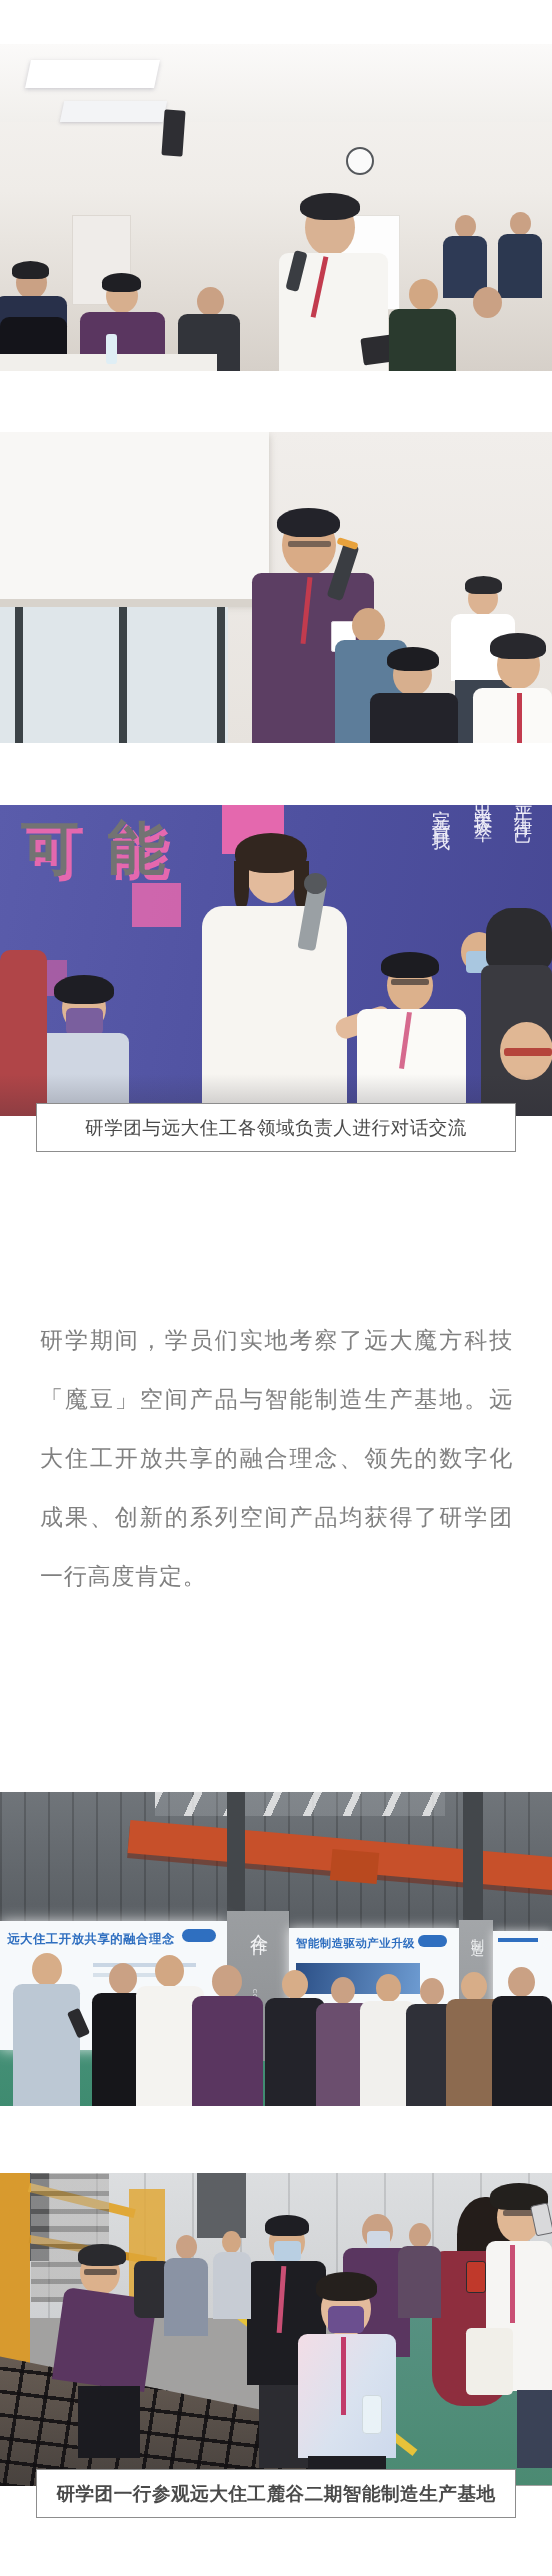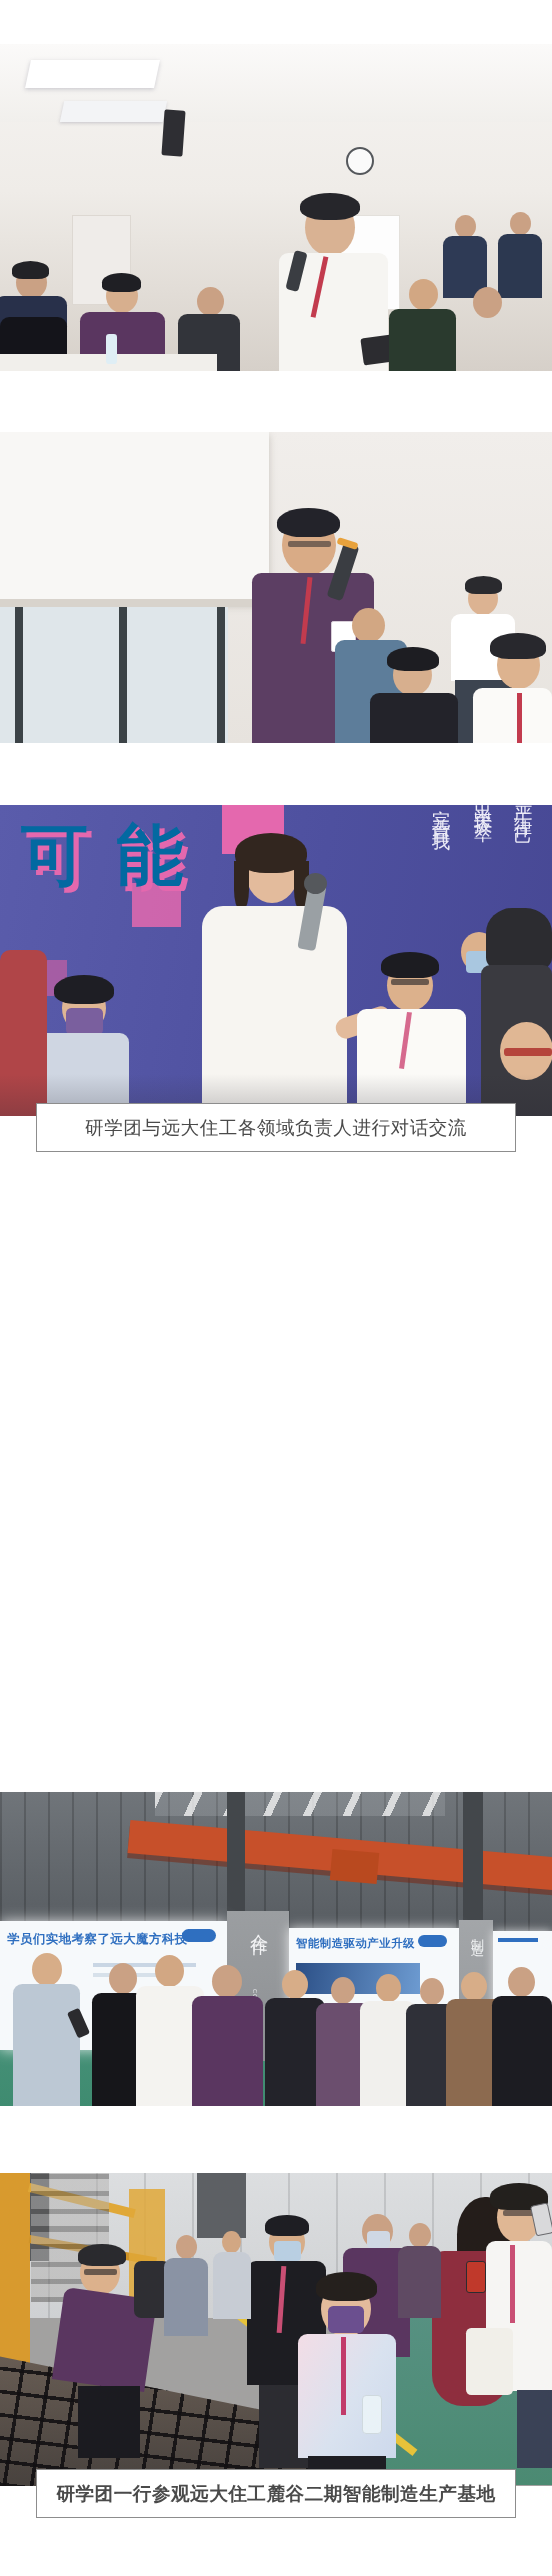--- a/index.html
+++ b/index.html
@@ -93,21 +93,21 @@
     <div class="abs" style="left:490px;top:201px;width:56px;height:26px;border-radius:50% 50% 34% 34%;background:#28282d;"></div>
     <div class="torso" style="left:473px;top:256px;width:79px;height:55px;background:#fbfaf8;"></div>
     <div class="abs" style="left:517px;top:261px;width:5.2px;height:50px;background:#c23b4e;"></div>
   </figure>
 
   <figure class="photo" style="top:805px;height:311px;margin:0;">
     <div class="abs" style="left:0;top:0;width:552px;height:311px;background:linear-gradient(100deg,#5a5cab 0%,#4e509f 55%,#474894 100%);"></div>
     <div class="abs" style="left:222px;top:0;width:62px;height:49px;background:#e468ae;"></div>
     <div class="abs" style="left:132px;top:78px;width:49px;height:44px;background:#e468ae;opacity:.85;"></div>
     <div class="abs" style="left:31px;top:155px;width:36px;height:36px;background:#d860a2;opacity:.6;"></div>
-    <div class="abs" style="left:21px;top:5.2px;font-size:67px;font-weight:bold;color:#0369a1;letter-spacing:28.4px;text-shadow:5.2px 5.2px 0 #e468ae;white-space:nowrap;">可能</div>
+    <div class="abs" style="left:21px;top:5.2px;font-size:58px;font-weight:bold;color:#737373;letter-spacing:28.4px;text-shadow:5.2px 5.2px 0 #e468ae;white-space:nowrap;">可能</div>
     <div class="vtext abs" style="left:428px;top:-10.3px;height:171px;font-size:18.6px;color:#ecebf7;letter-spacing:7.2px;">完善自我</div>
     <div class="vtext abs" style="left:470px;top:-18px;height:171px;font-size:18.6px;color:#ecebf7;letter-spacing:7.2px;">出类拔萃</div>
     <div class="vtext abs" style="left:510px;top:-14.5px;height:171px;font-size:18.6px;color:#ecebf7;letter-spacing:7.2px;">严于律己</div>
 
     <div class="head" style="left:246px;top:39px;width:52px;height:59px;background:#e3bb9c;"></div>
     <div class="abs" style="left:235px;top:28.4px;width:72px;height:40px;border-radius:50% 50% 42% 42%;background:#32261f;"></div>
     <div class="abs" style="left:234px;top:56px;width:14.5px;height:48px;border-radius:0 0 40% 40%;background:#32261f;"></div>
     <div class="abs" style="left:294px;top:56px;width:14.5px;height:48px;border-radius:0 0 40% 40%;background:#32261f;"></div>
     <div class="torso" style="left:202px;top:101px;width:145px;height:210px;background:#f7f5f1;border-radius:21px 21px 0 0;"></div>
     <div class="mic" style="left:303px;top:78px;width:17.6px;height:67px;background:#9aa0a4;transform:rotate(10deg);"></div>
@@ -130,33 +130,34 @@
     <div class="torso" style="left:481px;top:160px;width:71px;height:151px;background:#3a3a40;"></div>
     <div class="head" style="left:500px;top:217px;width:53px;height:58px;background:#e0b794;"></div>
     <div class="abs" style="left:504px;top:243px;width:48px;height:8.3px;background:#b5453c;border-radius:3.1px;"></div>
     <div class="abs" style="left:0;top:269px;width:552px;height:42px;background:linear-gradient(rgba(40,38,48,0),rgba(40,38,48,.25));"></div>
   </figure>
 
   <div class="caption-box" style="top:1103px;">
     <span class="caption-text">研学团与远大住工各领域负责人进行对话交流</span>
   </div>
 
+  <p class="para" style="top:1311px;">研学期间，学员们实地考察了远大魔方科技「魔豆」空间产品与智能制造生产基地。远大住工开放共享的融合理念、领先的数字化成果、创新的系列空间产品均获得了研学团一行高度肯定。</p>
 
   <figure class="photo" style="top:1792px;height:314px;margin:0;">
     <div class="abs" style="left:0;top:0;width:552px;height:186px;background:linear-gradient(#70757a,#595e63 70%,#4e5357 100%);"></div>
     <div class="abs" style="left:0;top:0;width:552px;height:186px;background:repeating-linear-gradient(90deg,rgba(0,0,0,.18) 0 2.1px,transparent 2.1px 24px);"></div>
     <div class="abs" style="left:155px;top:0;width:290px;height:24px;background:repeating-linear-gradient(115deg,rgba(255,255,255,.75) 0 7.2px,rgba(200,205,210,.2) 7.2px 36px);"></div>
     <div class="abs" style="left:129px;top:28.4px;width:445px;height:33px;background:#c7502a;transform:rotate(5deg);transform-origin:left center;box-shadow:0 5.2px 0 rgba(120,40,20,.55);"></div>
     <div class="abs" style="left:331px;top:59px;width:47px;height:31px;background:#b9491f;transform:rotate(5deg);"></div>
     <div class="abs" style="left:227px;top:0;width:17.6px;height:207px;background:#43474b;"></div>
     <div class="abs" style="left:463px;top:0;width:19.7px;height:222px;background:#43474b;"></div>
     <div class="abs" style="left:0;top:222px;width:552px;height:92px;background:linear-gradient(#47927a,#3f8b70);"></div>
 
     <div class="abs" style="left:0;top:129px;width:227px;height:129px;background:#f6f9fb;box-shadow:0 0 13.4px rgba(255,255,255,.8);"></div>
-    <div class="board-title abs" style="left:7.2px;top:139px;">学员们实地考察了远大魔方科技</div>
+    <div class="board-title abs" style="left:7.2px;top:139px;">远大住工开放共享的融合理念</div>
     <div class="abs" style="left:182px;top:137px;width:34px;height:13.4px;background:#2f6fc0;border-radius:6.7px;"></div>
     <div class="abs" style="left:93px;top:171px;width:103px;height:4.1px;background:#c9d6e4;"></div>
     <div class="abs" style="left:93px;top:181px;width:78px;height:4.1px;background:#d7e1ea;"></div>
     <div class="abs" style="left:227px;top:119px;width:62px;height:150px;background:linear-gradient(#9b9ea1,#8d9093);"></div>
     <div class="vtext abs" style="left:247px;top:128px;height:67px;font-size:17.6px;color:#f2f3f4;letter-spacing:5.2px;">合作</div>
     <div class="vtext abs" style="left:252px;top:197px;height:62px;font-size:5.7px;color:#e4e6e8;letter-spacing:1px;text-orientation:sideways;">COOPERATION</div>
     <div class="abs" style="left:289px;top:136px;width:171px;height:113px;background:#f6f9fb;box-shadow:0 0 11.4px rgba(255,255,255,.8);"></div>
     <div class="board-title abs" style="left:296px;top:144px;font-size:11.4px;">智能制造驱动产业升级</div>
     <div class="abs" style="left:418px;top:143px;width:29px;height:12.4px;background:#2f6fc0;border-radius:6.2px;"></div>
     <div class="abs" style="left:296px;top:171px;width:124px;height:31px;background:linear-gradient(100deg,#2b4f86,#6d9bd1);"></div>

